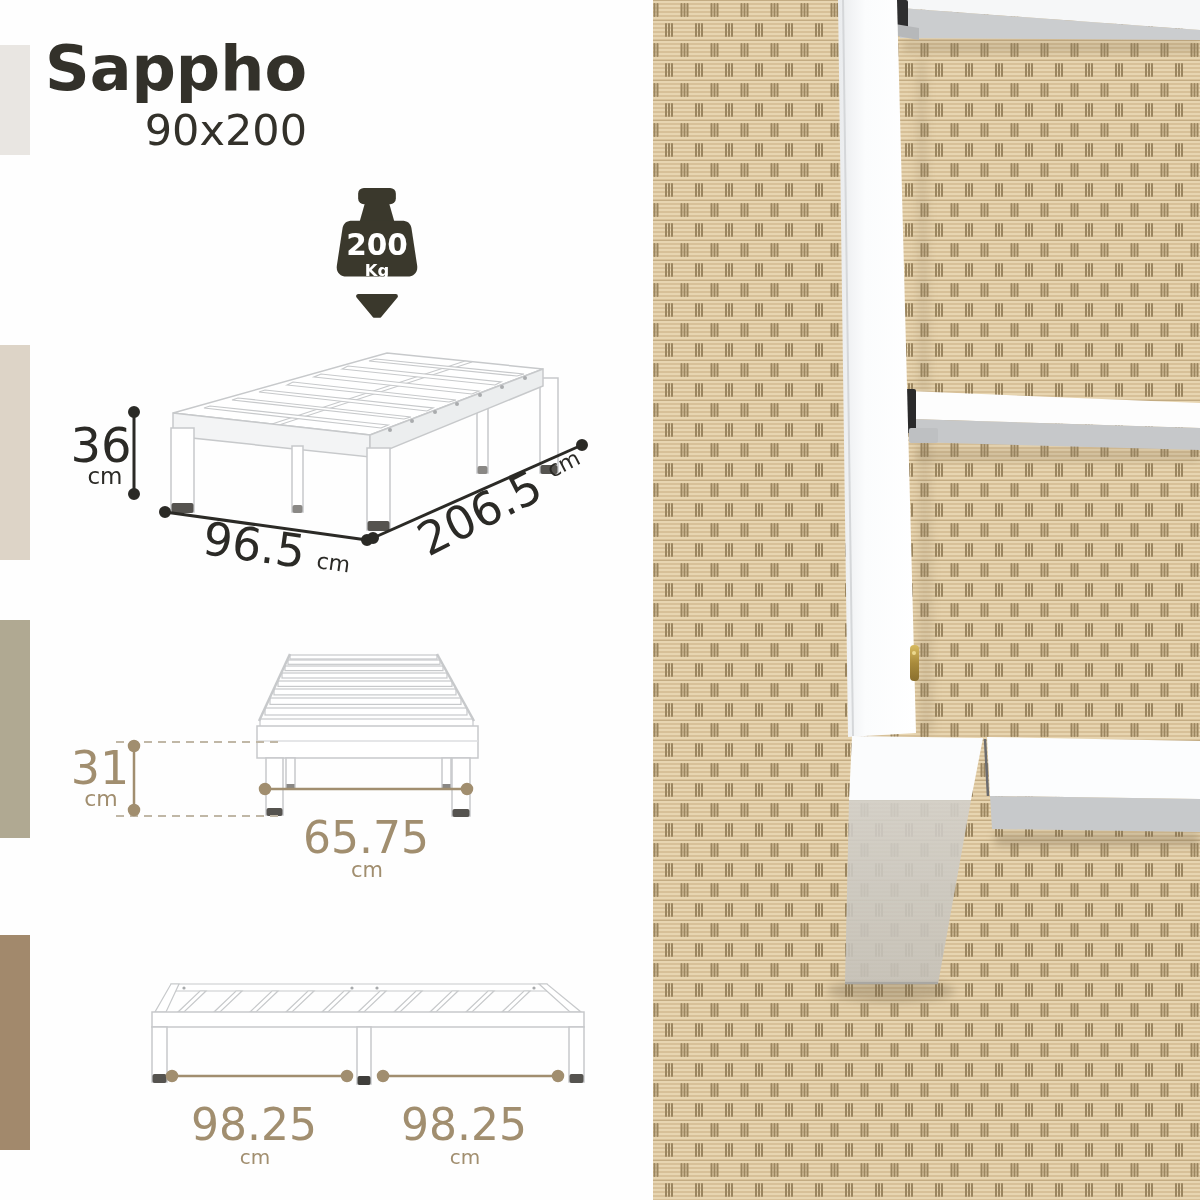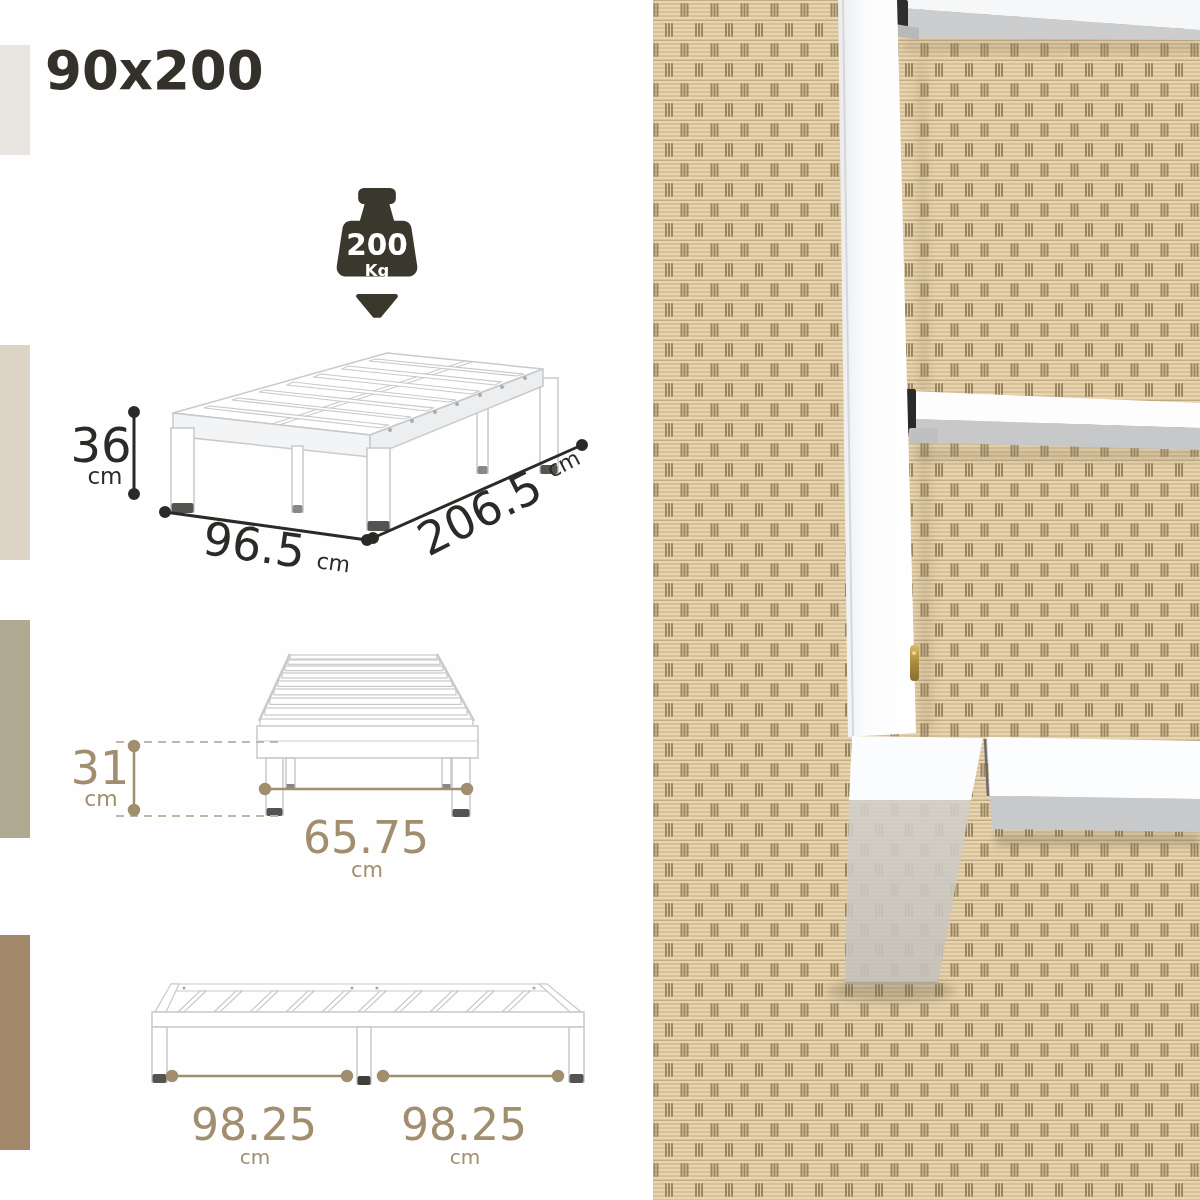--- a/index.html
+++ b/index.html
@@ -5,21 +5,21 @@
   html,body{margin:0;padding:0;background:#fff;}
   .canvas{position:relative;width:1200px;height:1200px;background:#fefefe;overflow:hidden;
           font-family:"DejaVu Sans","Liberation Sans",sans-serif;}
   .stripe{position:absolute;left:0;width:30px;}
   .stripe1{top:45px;height:110px;background:#e9e6e2;}
   .stripe2{top:345px;height:215px;background:#ddd4c7;}
   .stripe3{top:620px;height:218px;background:#b0a992;}
   .stripe4{top:935px;height:215px;background:#a2896c;}
   .header{position:absolute;left:45px;top:36px;color:#33312a;}
   .title{font-size:62px;font-weight:700;line-height:1.05;letter-spacing:0px;}
-  .size{font-size:53px;font-weight:700;margin-top:4px;}
+  .size{font-size:43px;font-weight:400;margin-top:4px;text-align:right;}
   .capacity-svg{position:absolute;left:336px;top:186px;width:82px;height:135px;}
   .diagram-svg{position:absolute;left:0;top:0;width:655px;height:1200px;}
   .photo-svg{position:absolute;left:653px;top:0;width:547px;height:1200px;}
   svg text{font-family:"DejaVu Sans","Liberation Sans",sans-serif;}
   .ink{fill:#2b2a26;}
   .tan{fill:#a18e6f;}
   .frame{fill:#ffffff;stroke:#c7c9cb;stroke-width:1.5;}
   .frame-thin{fill:#ffffff;stroke:#c7c9cb;stroke-width:1.2;}
   .foot{fill:#55534f;}
   .foot-far{fill:#8a8885;}
@@ -28,20 +28,21 @@
 <body>
 
 <div class="canvas">
 
   <div class="stripe stripe1"></div>
   <div class="stripe stripe2"></div>
   <div class="stripe stripe3"></div>
   <div class="stripe stripe4"></div>
 
   <div class="header">
+    <div class="title">Sappho</div>
     <div class="size">90x200</div>
   </div>
 
   <svg class="capacity-svg" viewBox="0 0 100 164">
     <g fill="#3a382c">
       <rect x="27" y="2" width="46" height="20" rx="7"></rect>
       <polygon points="36,18 64,18 72,46 28,46"></polygon>
       <path d="M20,42 h60 c7,0 11,3 12,9 l7,46 c1,8 -4,13 -12,13 H13 c-8,0 -13,-5 -12,-13 l7,-46 c1,-6 5,-9 12,-9 z"></path>
     </g>
     <text x="50" y="84" font-size="36" font-weight="bold" fill="#ffffff" text-anchor="middle">200</text>

